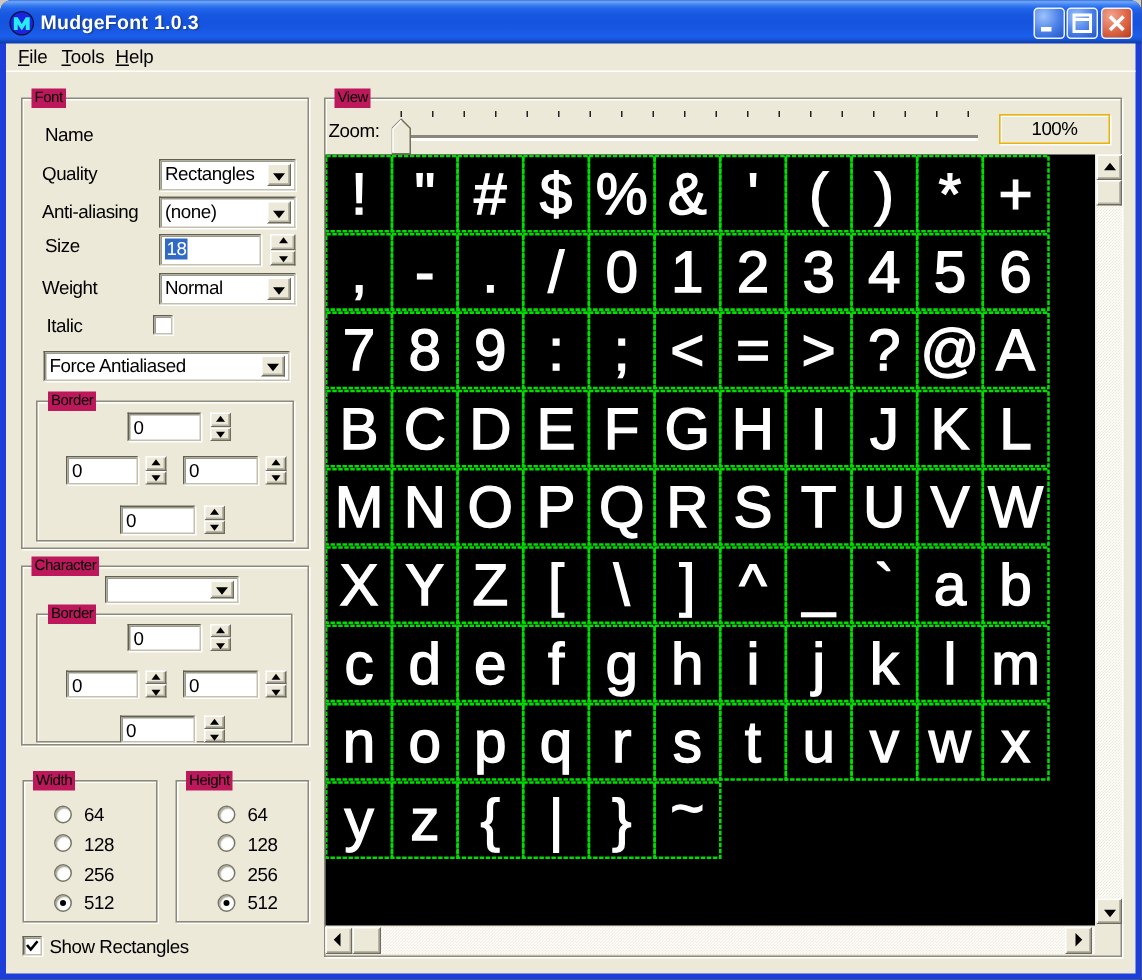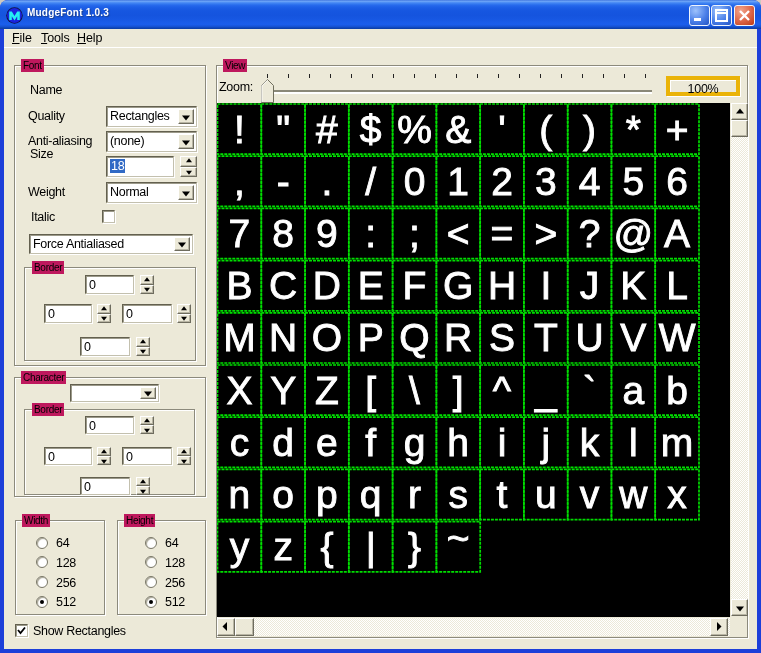--- a/index.html
+++ b/index.html
@@ -1,20 +1,20 @@
 <!DOCTYPE html>
 <html><head><meta charset="utf-8"><style>
 * { margin:0; padding:0; box-sizing:border-box; }
 body { width:761px; height:653px; background:#cdc9c0; font-family:"Liberation Sans", sans-serif; position:relative; overflow:hidden; }
 .abs { position:absolute; }
 #win { position:absolute; left:0; top:0; width:761px; height:653px; border-radius:8px 8px 0 0;
   background:#1d3fd9; }
 #titlebar { position:absolute; left:0; top:0; width:761px; height:29px; border-radius:8px 8px 0 0;
   background:linear-gradient(180deg,#3a70dc 0%,#71a7f7 4%,#4b8cf4 9%,#3277f0 14%,#2365ea 20%,#1b5ce4 28%,#1656e0 38%,#1554de 52%,#1757e2 66%,#1a5ce8 76%,#1b5eec 84%,#1754d6 91%,#0f46b8 96%,#0c3da2 100%); }
-#titlebar .ttext { position:absolute; left:27px; top:7px; color:#fff; font-size:10px; font-weight:bold;
+#titlebar .ttext { position:absolute; left:27px; top:7px; color:#fff; font-size:13px; font-weight:bold;
   text-shadow:1px 1px 1px #1a3e8c; letter-spacing:0.2px; }
 .tbtn { position:absolute; top:5px; width:21px; height:21px; border-radius:3px; border:1px solid #eef4fd; }
 #btn-min { left:689px; background:radial-gradient(circle at 30% 25%,#9dc2fc 0%,#4a7fe8 55%,#2354c4 100%); }
 #btn-max { left:711px; background:radial-gradient(circle at 30% 25%,#9dc2fc 0%,#4a7fe8 55%,#2354c4 100%); }
 #btn-close { left:734px; background:radial-gradient(circle at 30% 25%,#f2a58c 0%,#dd6547 55%,#ba3912 100%); }
 #menubar { position:absolute; left:4px; top:29px; width:753px; height:19px; background:#ece9d8; border-bottom:1px solid #fff; font-size:12.5px; letter-spacing:-0.1px; }
 #menubar span { position:absolute; top:2px; }
 #client { position:absolute; left:4px; top:48px; width:753px; height:601px; background:#ece9d8; }
 .gb { position:absolute; border:1px solid #8c8a7c; box-shadow:1px 1px 0 #fff, inset 1px 1px 0 #fff; }
 .gl { position:absolute; background:#be185d; font-size:10px; letter-spacing:-0.3px; line-height:13px; padding:0 2px; z-index:3; }
@@ -82,21 +82,21 @@
     </div>
 
   <div class="lbl" style="left:28px;top:134px">Anti-aliasing</div>
   <div class="fld" style="left:106px;top:131px;width:91px;height:21px">
       <span class="in">(none)</span>
       <span class="combo-arrow">
         <span class="tri-d"></span>
       </span>
     </div>
 
-  <div class="lbl" style="left:30px;top:147px">Size</div>
+  <div class="lbl" style="left:30px;top:157px">Size</div>
   <div class="fld" style="left:106px;top:156px;width:68px;height:21px">
       <span class="in"><span class="sel34">18</span></span>
     </div>
   <div class="spin" style="left:180px;top:156px;width:17px;height:21px">
       <span class="b up">
         <span class="tri-u"></span>
       </span>
       <span class="b dn">
         <span class="tri-dd"></span>
       </span>
@@ -271,21 +271,21 @@
     <div class="tick" style="left:561px"></div>
     <div class="tick" style="left:582px"></div>
     <div class="tick" style="left:603px"></div>
     <div class="tick" style="left:624px"></div>
     <div class="tick" style="left:645px"></div>
   <div class="abs" style="left:265px;top:90px;width:387px;height:4px;background:#fff;border-top:2px solid #8a8878;border-left:1px solid #8a8878"></div>
   <svg class="abs" style="left:261px;top:79px" width="13" height="24" viewBox="0 0 13 24">
     <path d="M6.5 0.5 L12.5 6.5 L12.5 23.5 L0.5 23.5 L0.5 6.5 Z" fill="#ece9d8" stroke="#716f5e"></path>
     <path d="M6.5 1.2 L0.9 6.8 L0.9 22.9" stroke="#fff" fill="none"></path>
   </svg>
-  <div class="abs" style="left:666px;top:76px;width:74px;height:20px;border:4px solid #eab308;box-shadow:1px 1px 0 #fff, inset 1px 1px 0 #fff;font-size:12.5px;letter-spacing:-0.3px;text-align:center;line-height:19px">100%</div>
+  <div class="abs" style="left:666px;top:76px;width:74px;height:20px;border:1px solid #eab308;box-shadow:1px 1px 0 #fff, inset 1px 1px 0 #fff;font-size:12.5px;letter-spacing:-0.3px;text-align:center;line-height:19px">100%</div>
 
   <div class="abs" style="left:217px;top:103px;width:513px;height:514px;background:#000;overflow:hidden">
     <svg width="513" height="514" style="position:absolute;left:0;top:0">
         <g fill="none" stroke="#00dd00" stroke-width="1.7" stroke-dasharray="3,1">
           <rect x="0.5" y="1.0" width="43.8" height="50.2"></rect>
           <rect x="44.3" y="1.0" width="43.8" height="50.2"></rect>
           <rect x="88.0" y="1.0" width="43.8" height="50.2"></rect>
           <rect x="131.8" y="1.0" width="43.8" height="50.2"></rect>
           <rect x="175.6" y="1.0" width="43.8" height="50.2"></rect>
           <rect x="219.4" y="1.0" width="43.8" height="50.2"></rect>

